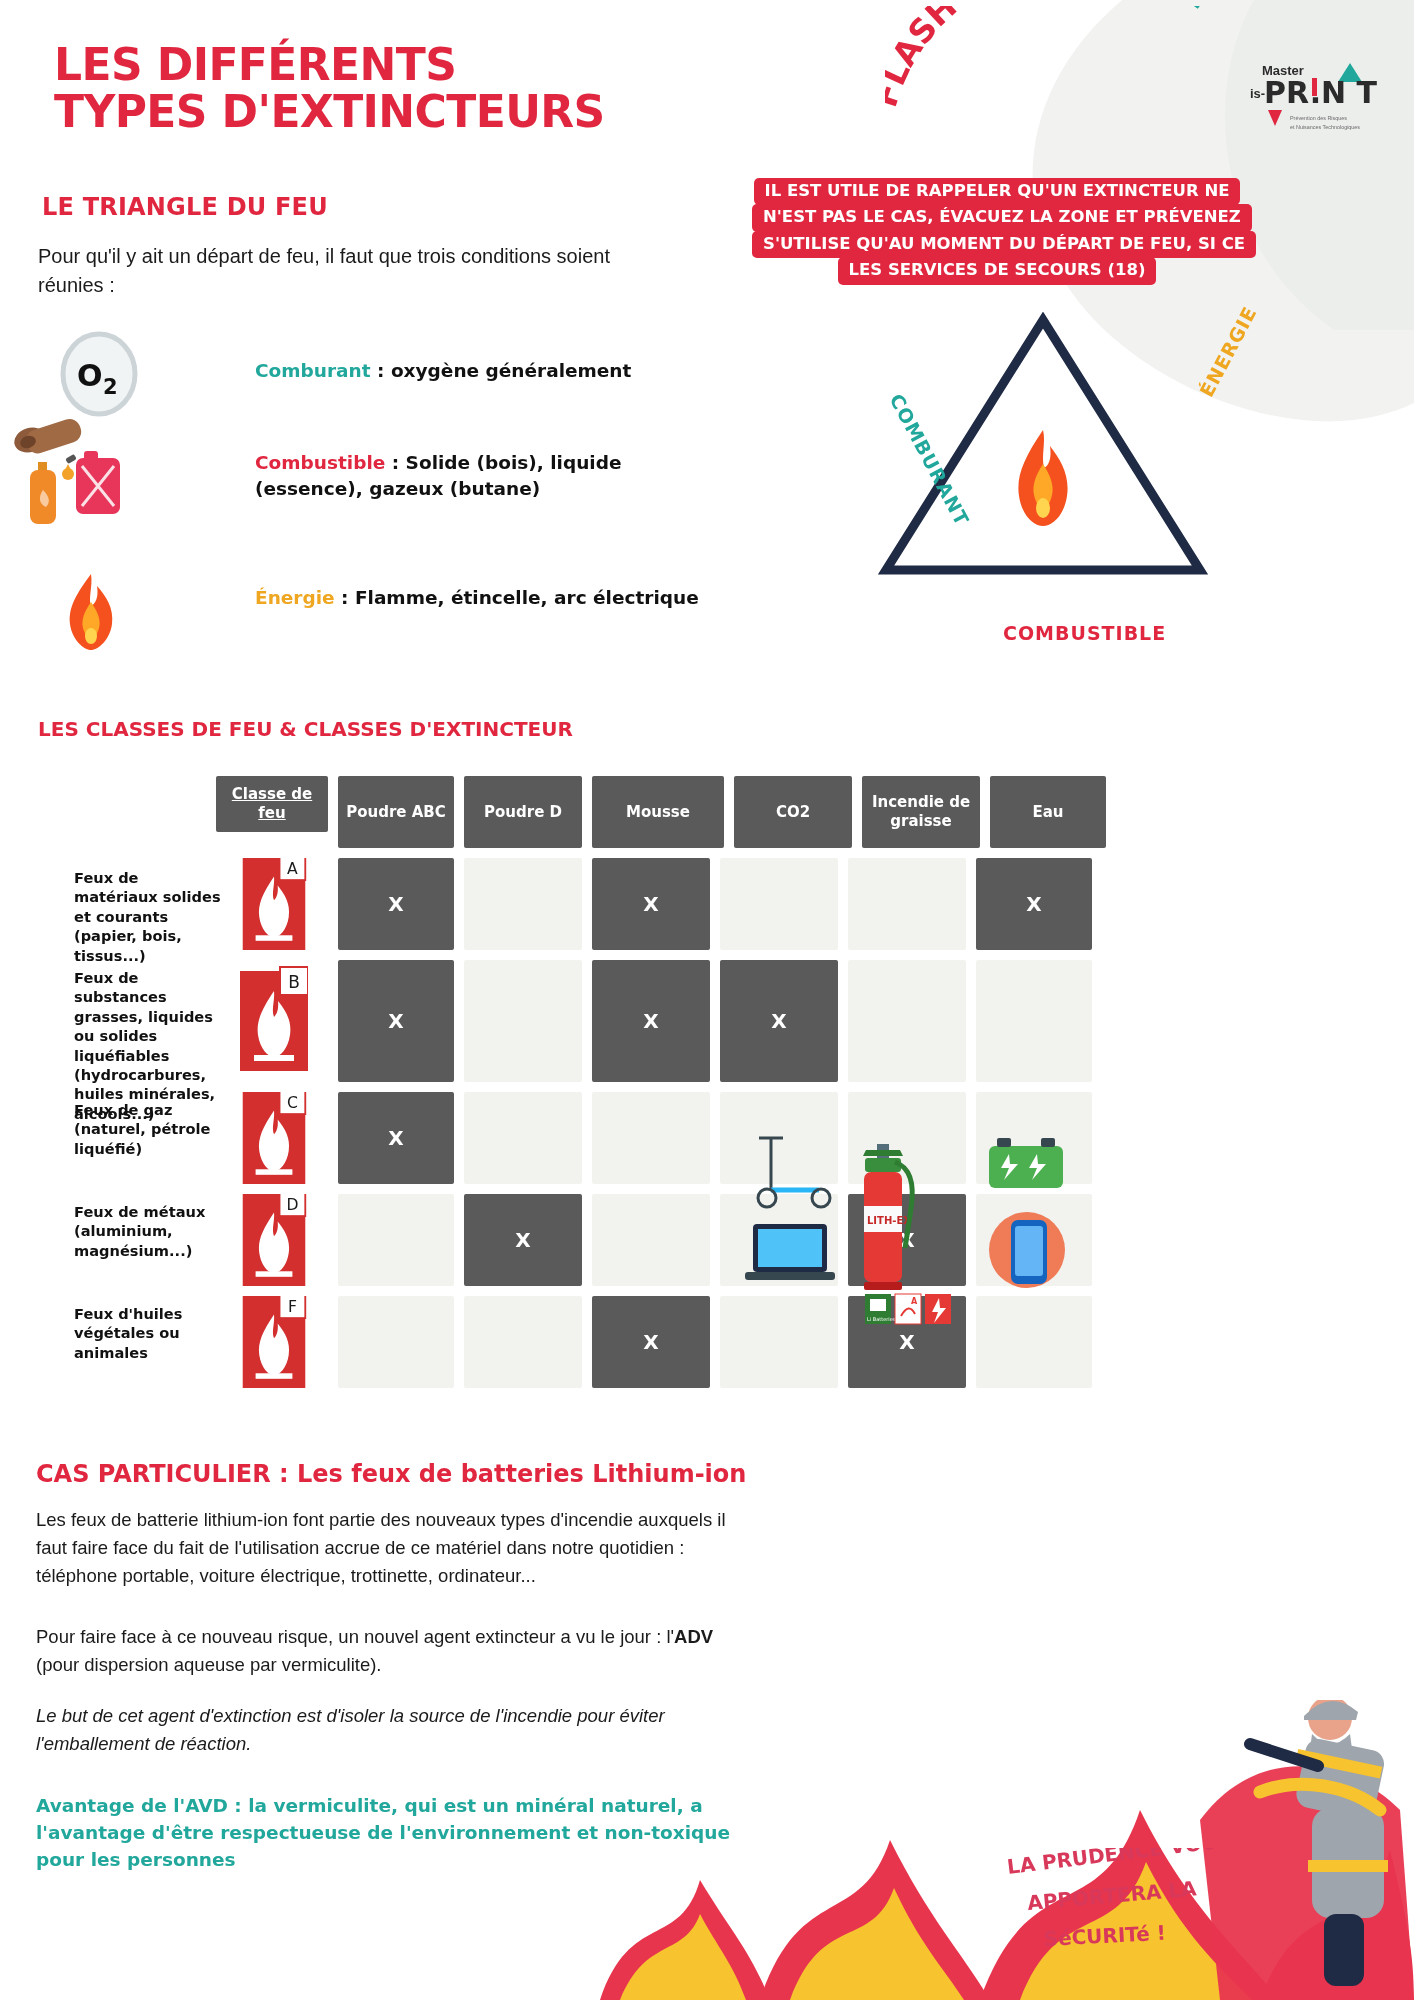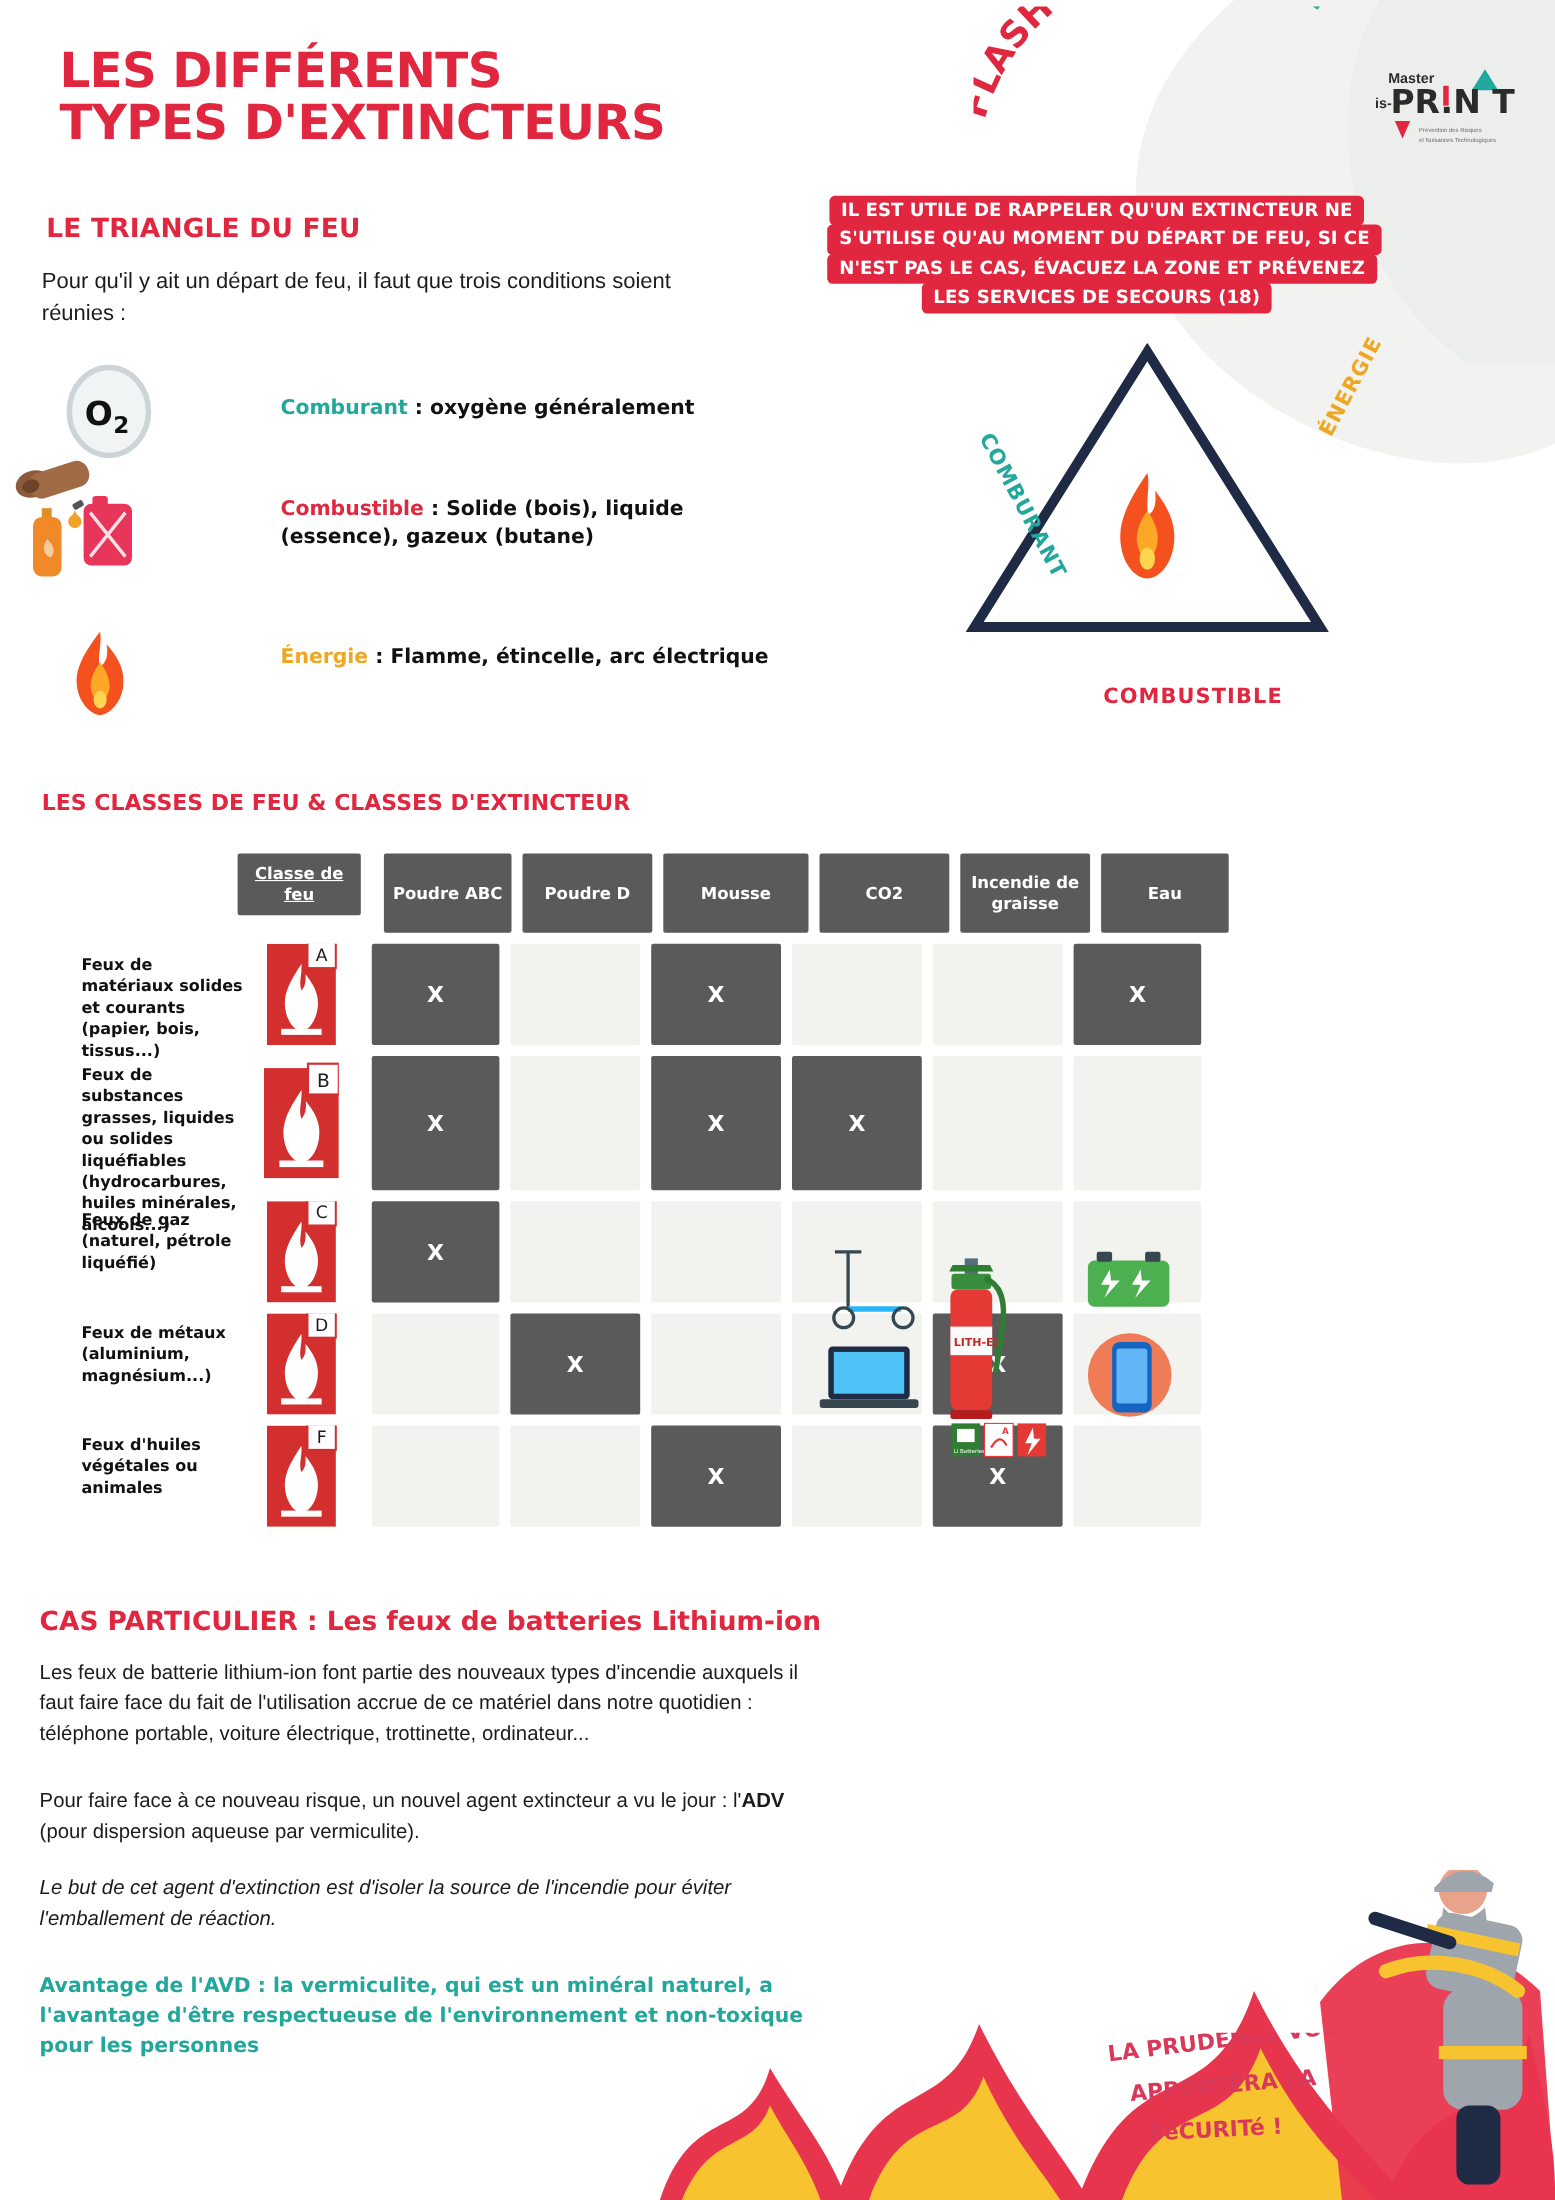--- a/index.html
+++ b/index.html
@@ -182,22 +182,22 @@
     <polygon points="18,52 32,52 25,68" fill="#e0273f"></polygon>
     <text class="logo-sub" x="40" y="62">Prévention des Risques</text>
     <text class="logo-sub" x="40" y="71">et Nuisances Technologiques</text>
   </svg>
 
   <div class="sec-head" id="triangle-heading">LE TRIANGLE DU FEU</div>
   <div class="intro-text">Pour qu'il y ait un départ de feu, il faut que trois conditions soient réunies :</div>
 
   <div class="callout">
     <div><span class="ln">IL EST UTILE DE RAPPELER QU'UN EXTINCTEUR NE</span></div>
+    <div><span class="ln">N'EST PAS LE CAS, ÉVACUEZ LA ZONE ET PRÉVENEZ</span></div>
     <div><span class="ln">S'UTILISE QU'AU MOMENT DU DÉPART DE FEU, SI CE</span></div>
-    <div><span class="ln">N'EST PAS LE CAS, ÉVACUEZ LA ZONE ET PRÉVENEZ</span></div>
     <div><span class="ln">LES SERVICES DE SECOURS (18)</span></div>
   </div>
 
   <svg class="icon-o2" viewBox="0 0 88 88">
     <ellipse cx="44" cy="44" rx="36" ry="40" fill="#f1f4f4" stroke="#ccd4d8" stroke-width="5"></ellipse>
     <text x="22" y="56" font-family="DejaVu Sans, sans-serif" font-size="30" font-weight="bold" fill="#111">O</text>
     <text x="48" y="64" font-family="DejaVu Sans, sans-serif" font-size="21" font-weight="bold" fill="#111">2</text>
   </svg>
 
   <svg class="icon-fuels" viewBox="0 0 150 110">
@@ -246,21 +246,21 @@
     </g>
   </svg>
   <div class="tri-label" id="lbl-comburant">COMBURANT</div>
   <div class="tri-label" id="lbl-energie">ÉNERGIE</div>
   <div class="tri-label" id="lbl-combustible">COMBUSTIBLE</div>
 
   <div class="sec-head" id="classes-heading">LES CLASSES DE FEU &amp; CLASSES D'EXTINCTEUR</div>
   <div class="grid" id="grid">
       <div class="grid-row">
         <div class="hcell" style="width: 112px; height: 56px; text-decoration: underline;">Classe de feu</div>
-        <div class="hcell" style="width: 116px; height: 72px; margin-left: 11px;">Poudre ABC</div>
+        <div class="hcell" style="width: 116px; height: 72px;">Poudre ABC</div>
         <div class="hcell" style="width: 118px; height: 72px;">Poudre D</div>
         <div class="hcell" style="width: 132px; height: 72px;">Mousse</div>
         <div class="hcell" style="width: 118px; height: 72px;">CO2</div>
         <div class="hcell" style="width: 118px; height: 72px;">Incendie de graisse</div>
         <div class="hcell" style="width: 116px; height: 72px;">Eau</div>
       </div>
       <div class="grid-row">
         <div style="width: 112px; height: 92px;"></div>
         <div class="cell on" style="width: 116px; height: 92px;">X</div>
         <div class="cell off" style="width: 118px; height: 92px;"></div>

